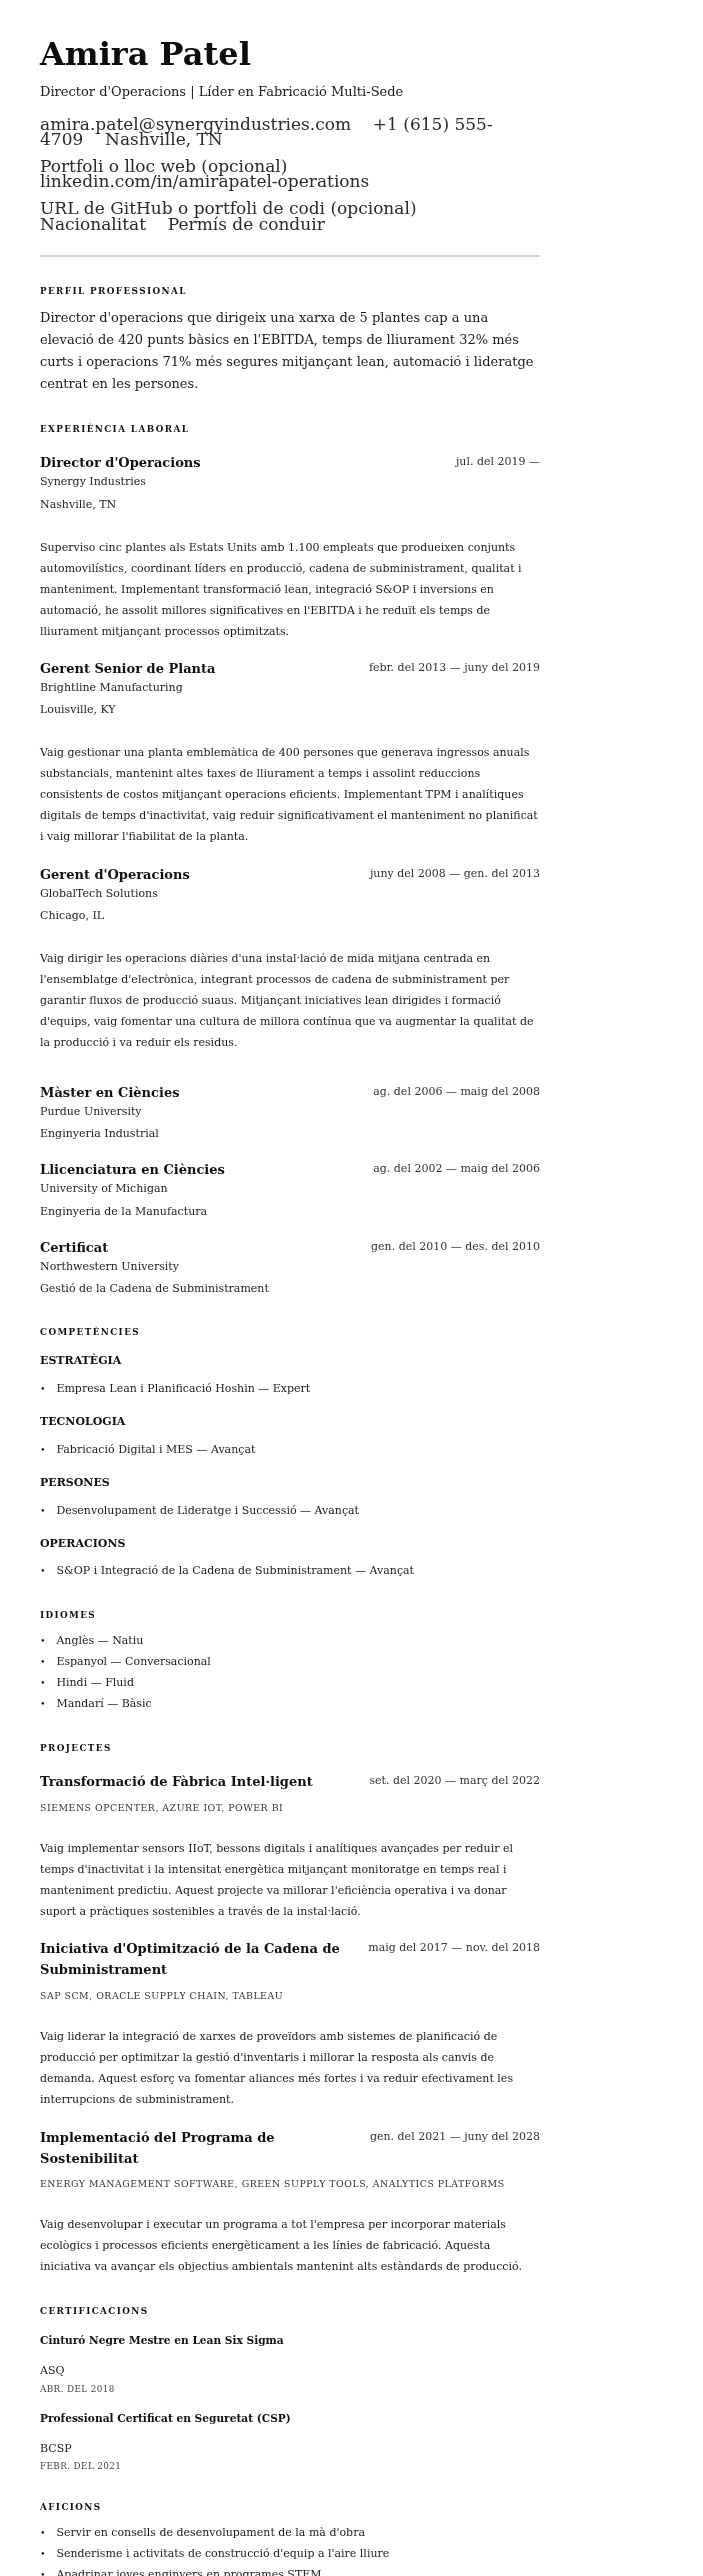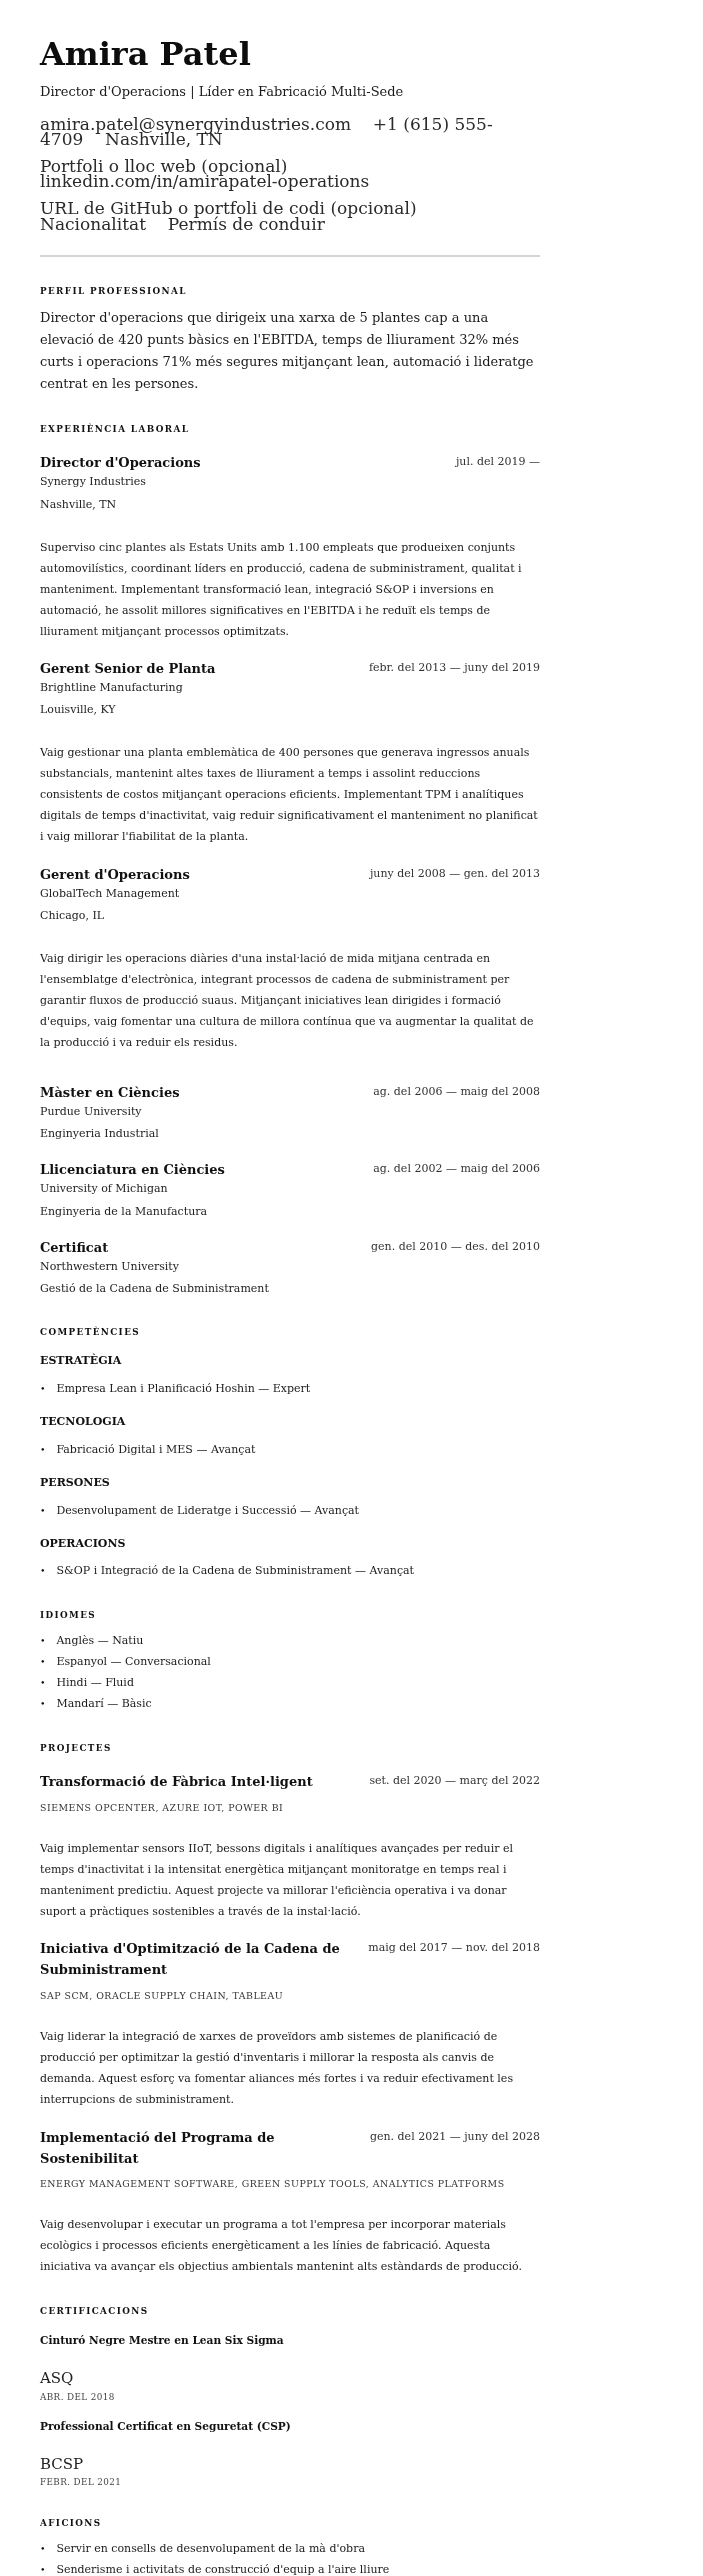--- a/index.html
+++ b/index.html
@@ -27,21 +27,21 @@
   .entry-loc { font-size: 11px; line-height: 17.6px; color: #222; margin-top: 4.7px; }
   .entry-desc { font-size: 11px; line-height: 21px; color: #1a1a1a; margin-top: 23.5px; }
   .entry-desc.proj { margin-top: 23.5px; }
   .tech { font-size: 9.4px; letter-spacing: 0.5px; line-height: 14px; color: #333; margin-top: 8.2px; text-transform: uppercase; }
   .skill-cat { font-size: 11px; font-weight: bold; line-height: 16.4px; margin-top: 15.2px; color: #111; text-transform: uppercase; }
   ul.bullets { list-style: none; margin-top: 8.2px; }
   ul.bullets li { position: relative; padding-left: 16.4px; font-size: 11px; line-height: 21px; color: #1a1a1a; }
   ul.bullets li::before { content: "•"; position: absolute; left: 0; top: 0; color: #111; font-size: 9.4px; }
   .cert { margin-top: 14px; }
   .cert-name { font-size: 10.6px; font-weight: bold; line-height: 16.4px; color: #111; }
-  .cert-issuer { font-size: 15px; line-height: 19px; color: #222; margin-top: 21px; }
+  .cert-issuer { font-size: 11px; line-height: 19px; color: #222; margin-top: 13px; }
   .cert-date { font-size: 8.8px; letter-spacing: 0.4px; line-height: 13px; color: #444; text-transform: uppercase; margin-top: 2.3px; }
 </style>
 </head>
 <body>
 
 <div class="page">
 
   <header>
     <h1 class="name">Amira Patel</h1>
     <div class="headline">Director d'Operacions | Líder en Fabricació Multi-Sede</div>
@@ -90,21 +90,21 @@
       <div class="entry-sub">Brightline Manufacturing</div>
       <div class="entry-loc">Louisville, KY</div>
       <p class="entry-desc">Vaig gestionar una planta emblemàtica de 400 persones que generava ingressos anuals substancials, mantenint altes taxes de lliurament a temps i assolint reduccions consistents de costos mitjançant operacions eficients. Implementant TPM i analítiques digitals de temps d'inactivitat, vaig reduir significativament el manteniment no planificat i vaig millorar l'fiabilitat de la planta.</p>
     </div>
 
     <div class="entry">
       <div class="entry-head">
         <div class="entry-title">Gerent d'Operacions</div>
         <div class="entry-date">juny del 2008 — gen. del 2013</div>
       </div>
-      <div class="entry-sub">GlobalTech Management</div>
+      <div class="entry-sub">GlobalTech Solutions</div>
       <div class="entry-loc">Chicago, IL</div>
       <p class="entry-desc">Vaig dirigir les operacions diàries d'una instal·lació de mida mitjana centrada en l'ensemblatge d'electrònica, integrant processos de cadena de subministrament per garantir fluxos de producció suaus. Mitjançant iniciatives lean dirigides i formació d'equips, vaig fomentar una cultura de millora contínua que va augmentar la qualitat de la producció i va reduir els residus.</p>
     </div>
   </section>
 
   <section class="section">
 
     <div class="entry">
       <div class="entry-head">
         <div class="entry-title">Màster en Ciències</div>

